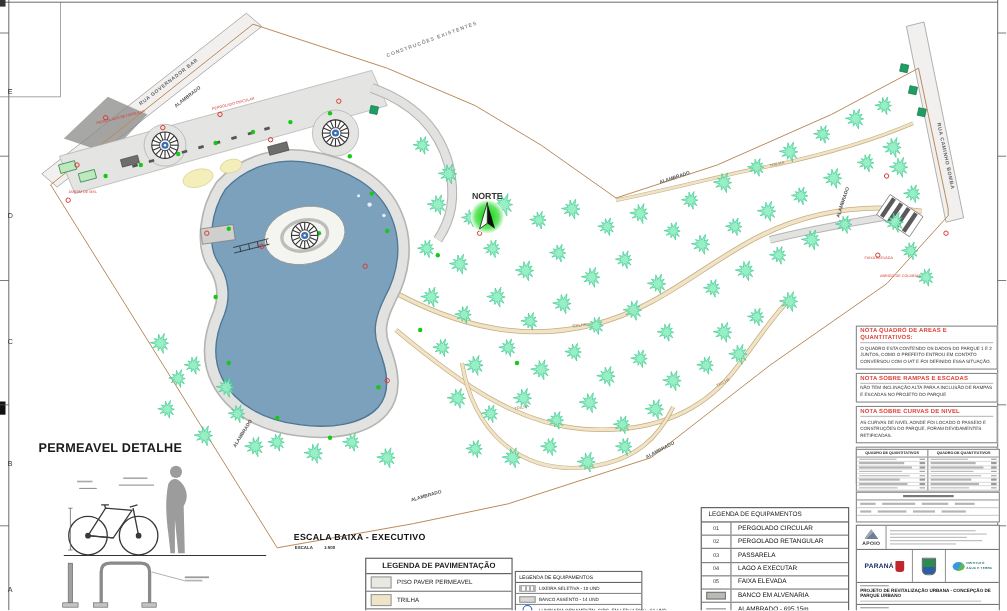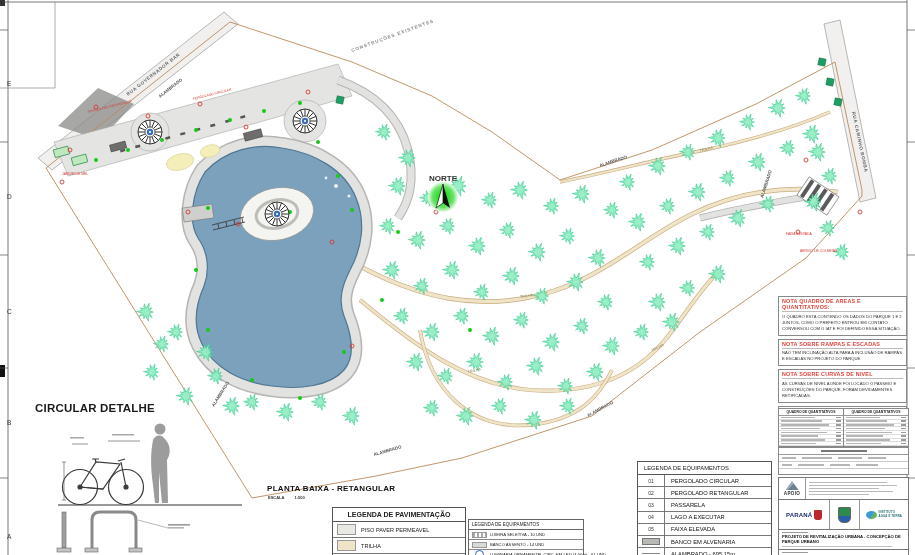--- a/index.html
+++ b/index.html
@@ -471,23 +471,23 @@
   </svg>
 
   <div id="grid-band">
       <div class="grid-letter" style="top: 80px;">E</div>
       <div class="grid-letter" style="top: 193px;">D</div>
       <div class="grid-letter" style="top: 308px;">C</div>
       <div class="grid-letter" style="top: 419px;">B</div>
       <div class="grid-letter" style="top: 533px;">A</div>
     </div>
 
-  <div class="abs" id="paraciclo-title">CIRCULAR DETALHE</div>
-
-  <div class="abs" id="planta-title">PLANTA BAIXA - RETANGULAR</div>
+  <div class="abs" id="paraciclo-title">PERMEAVEL DETALHE</div>
+
+  <div class="abs" id="planta-title">ESCALA BAIXA - EXECUTIVO</div>
   <div class="abs" id="escala-line">
     <span>ESCALA</span><span>1:500</span>
   </div>
 
   <div class="abs" id="legend-pav">
     <div class="hd">LEGENDA DE PAVIMENTAÇÃO</div>
     <div id="lp-rows">
         <div class="lp-row">
           <span class="lp-sw" style="background:#e9e9e4"></span>
           <span class="lp-label">PISO PAVER PERMEAVEL</span>

